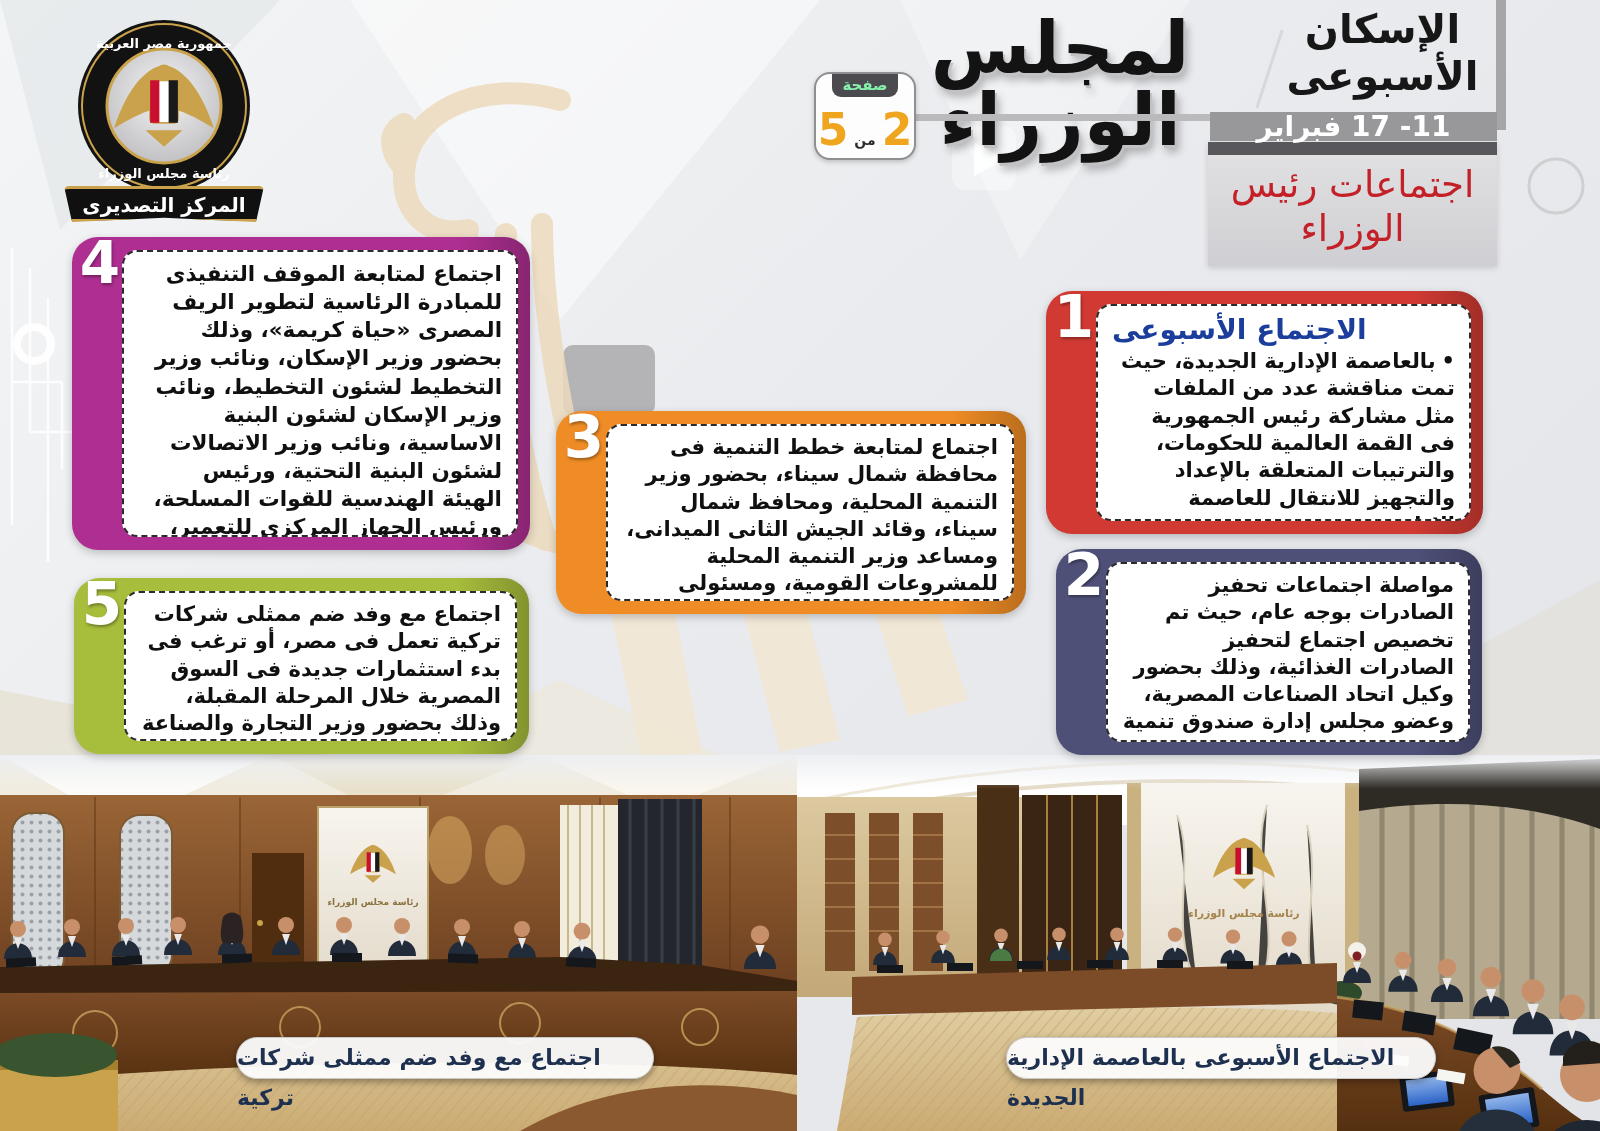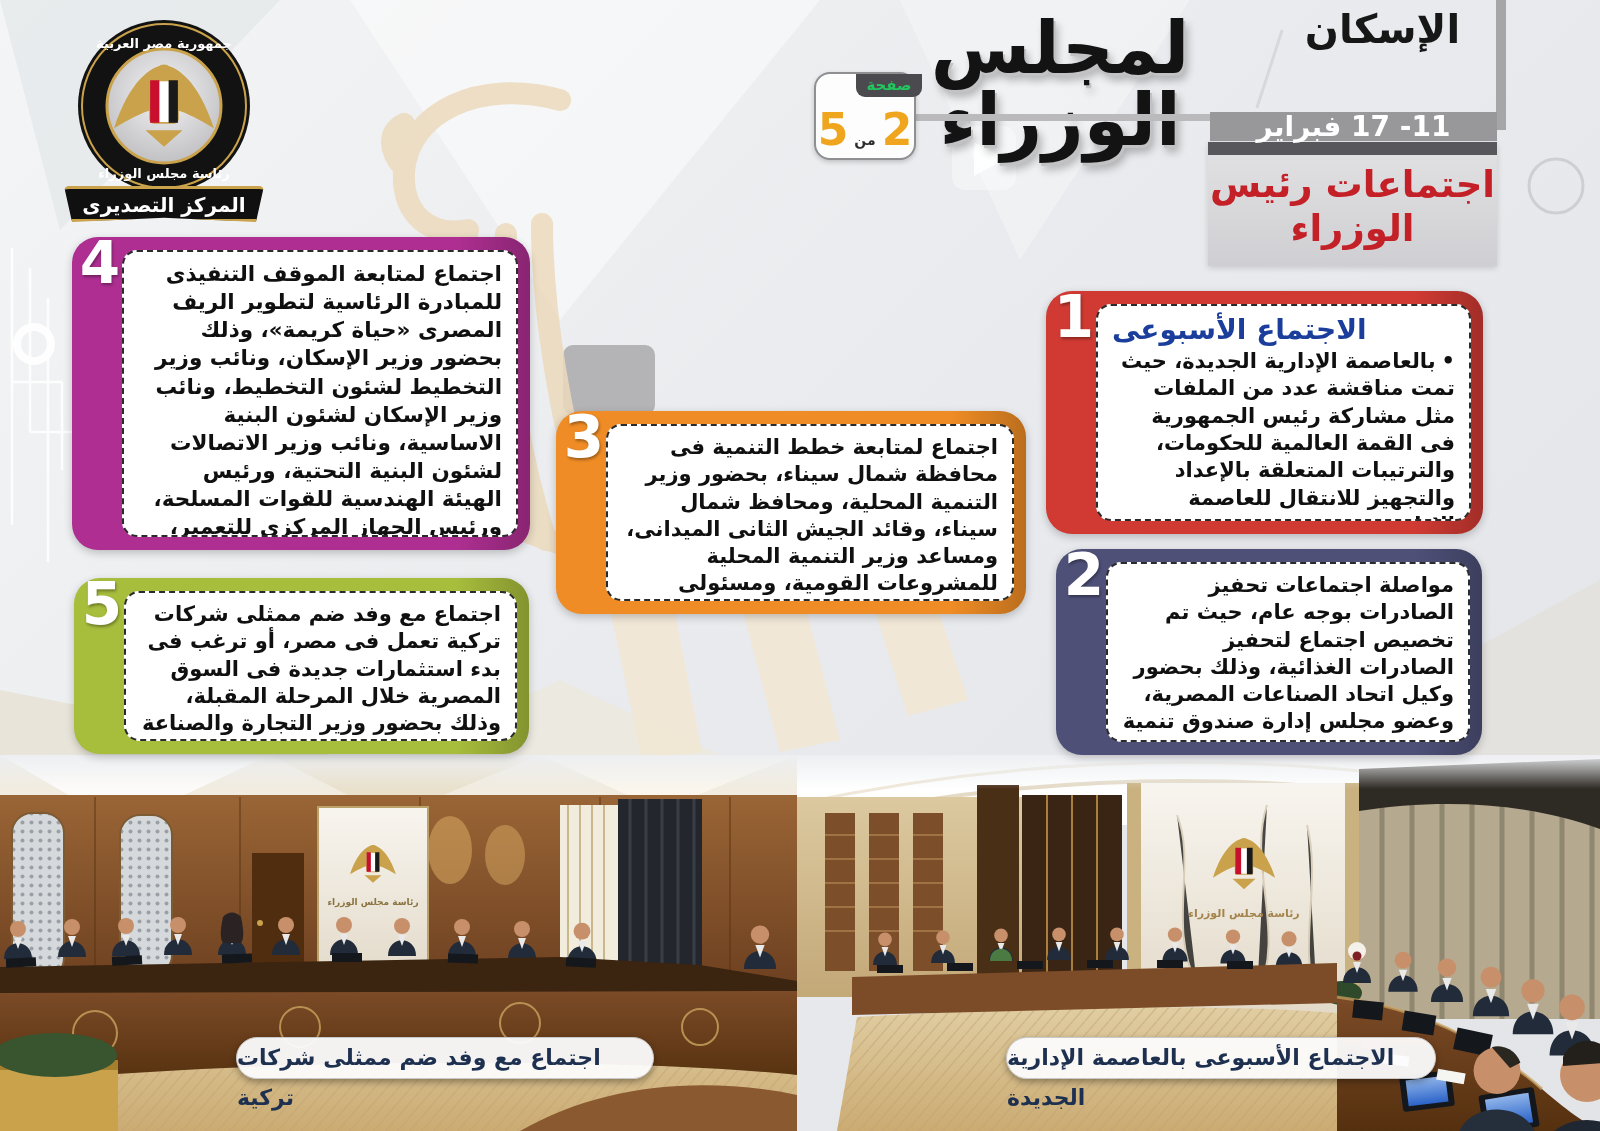--- a/index.html
+++ b/index.html
@@ -18,29 +18,29 @@
       font-weight:bold;font-size:72px;color:#131313;line-height:1.0;
       text-shadow:2px 3px 0 #c2c2c4,4px 7px 8px rgba(0,0,0,.28);}
   .slash{position:absolute;left:1268px;top:28px;width:3px;height:82px;background:#d8d8da;transform:rotate(18deg);z-index:1;}
   .title-underline{position:absolute;left:880px;top:114px;width:616px;height:7px;background:#bababc;z-index:2;}
   .date-bar{position:absolute;left:1210px;top:112px;width:287px;height:29px;background:#98989a;z-index:3;
       color:#fff;font-weight:bold;font-size:28px;text-align:center;line-height:29px;}
   
   .badge{position:absolute;left:814px;top:72px;width:102px;height:88px;background:#fdfdfd;border:2px solid #8f8f91;
       border-radius:16px;z-index:3;box-shadow:0 2px 5px rgba(0,0,0,.2);}
   .badge-tab{position:absolute;left:50%;top:0;transform:translateX(-50%);width:66px;height:23px;background:#4b4b4f;
-      border-radius:0 0 9px 9px;color:#22c55e;font-size:15px;font-weight:bold;text-align:center;line-height:22px;margin-left:24px;}
+      border-radius:0 0 9px 9px;color:#86efac;font-size:15px;font-weight:bold;text-align:center;line-height:22px;}
   .badge-nums{position:absolute;left:0;right:0;bottom:6px;display:flex;align-items:baseline;justify-content:center;gap:6px;direction:rtl;}
   .badge-cur,.badge-tot{font-size:44px;font-weight:bold;color:#f0a51e;line-height:1;}
   .badge-sep{font-size:14px;font-weight:bold;color:#2c2c2e;}
   
   .section-box{position:absolute;left:1208px;top:142px;width:289px;height:124px;z-index:2;
       background:linear-gradient(180deg,#e2e2e4,#cfcfd3);box-shadow:0 2px 6px rgba(0,0,0,.15);}
   .section-topbar{height:13px;background:#58585c;}
-  .section-title{padding-top:8px;text-align:center;font-weight:bold;font-size:37px;line-height:1.2;color:#c32127;}
+  .section-title{padding-top:8px;text-align:center;font-weight:normal;font-size:37px;line-height:1.2;color:#c32127;}
   
   .logo{position:absolute;left:56px;top:10px;width:216px;height:230px;z-index:4;}
   .logo-banner{position:absolute;left:8px;top:176px;width:200px;height:36px;background:#101010;
       border-top:3px solid #c9a24b;border-bottom:3px solid #c9a24b;border-radius:5px;
       clip-path:polygon(0 0,100% 0,96% 100%,50% 88%,4% 100%);
       color:#fff;font-weight:bold;font-size:20px;text-align:center;line-height:32px;}
   .ring-text{fill:#ffffff;font-weight:bold;}
   
   .card{position:absolute;border-radius:26px;z-index:3;box-shadow:0 3px 8px rgba(0,0,0,.22);}
   .card{background:linear-gradient(270deg,rgba(0,0,0,.22),rgba(0,0,0,0) 16%),var(--c);}
@@ -155,20 +155,21 @@
       <path d="M600,562 L662,546 L702,752 L642,760 Z"></path>
       <path d="M722,532 L782,516 L840,740 L780,752 Z"></path>
       <path d="M842,506 L898,488 L968,700 L908,716 Z"></path>
     </g>
   </svg>
 
   <div class="vbar"></div>
   <div class="slash"></div>
   <div class="brand">
     <div>الإسكان</div>
+    <div>الأسبوعى</div>
   </div>
   <div class="main-title">لمجلس الوزراء</div>
   <div class="title-underline"></div>
   <div class="date-bar">11- 17 فبراير</div>
 
   <div class="badge">
     <div class="badge-tab">صفحة</div>
     <div class="badge-nums">
       <span class="badge-cur">2</span>
       <span class="badge-sep">من</span>

